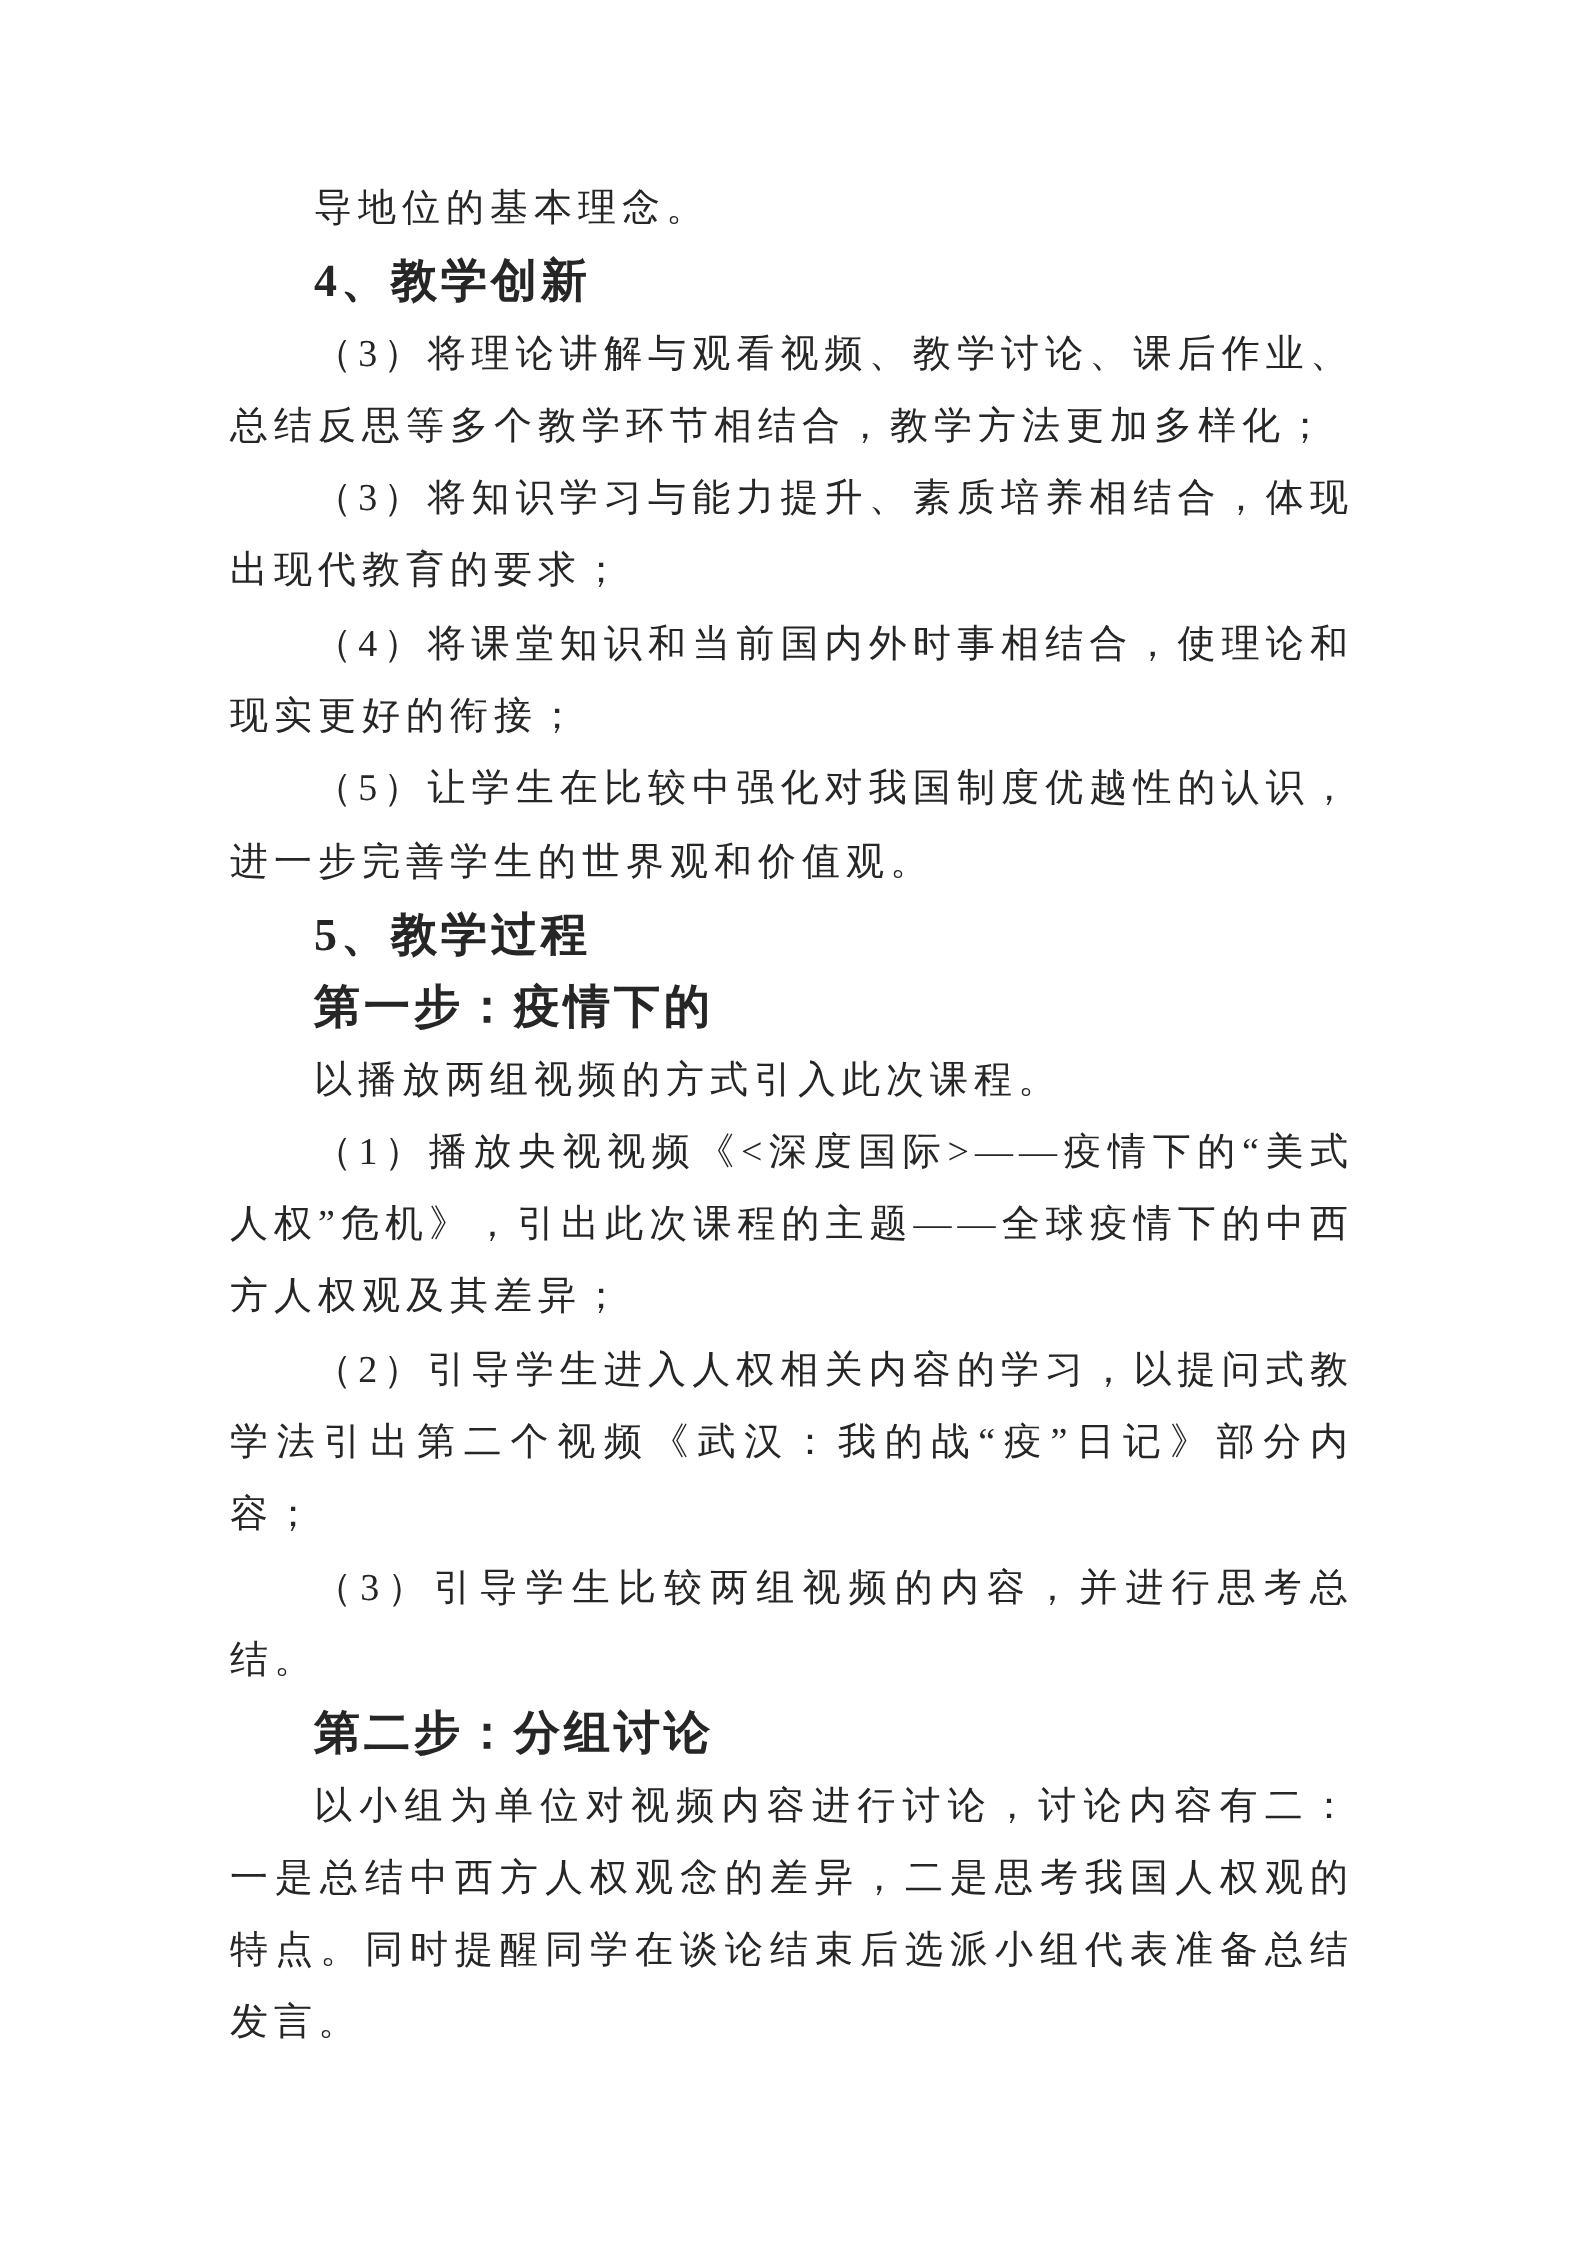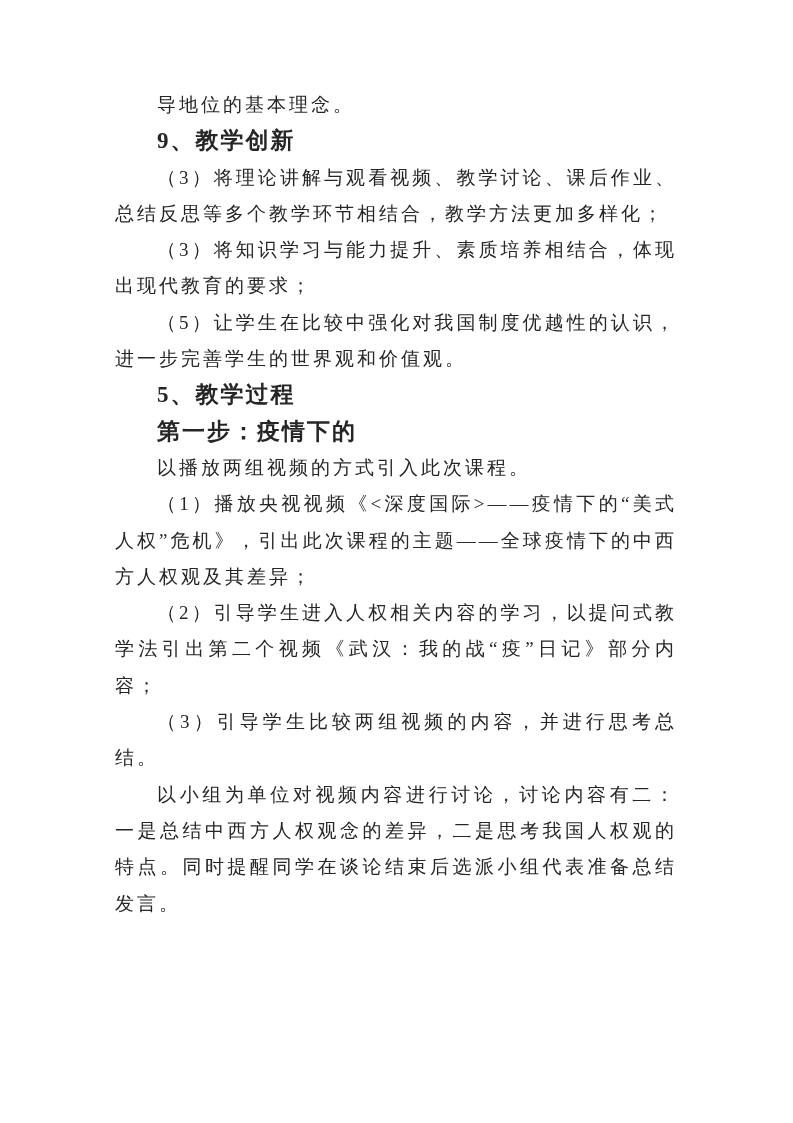--- a/index.html
+++ b/index.html
@@ -44,25 +44,27 @@
     letter-spacing: 2px;
     text-align: left;
   }
 </style>
 </head>
 <body>
 
 <div class="page">
   <div class="content">
     <p class="body">导地位的基本理念。</p>
-    <p class="heading">9、教学创新</p>
+    <p class="heading">4、教学创新</p>
     <p class="body">（3）将理论讲解与观看视频、教学讨论、课后作业、总结反思等多个教学环节相结合，教学方法更加多样化；</p>
     <p class="body">（3）将知识学习与能力提升、素质培养相结合，体现出现代教育的要求；</p>
+    <p class="body">（4）将课堂知识和当前国内外时事相结合，使理论和现实更好的衔接；</p>
     <p class="body">（5）让学生在比较中强化对我国制度优越性的认识，进一步完善学生的世界观和价值观。</p>
     <p class="heading">5、教学过程</p>
     <p class="heading">第一步：疫情下的</p>
     <p class="body">以播放两组视频的方式引入此次课程。</p>
     <p class="body">（1）播放央视视频《&lt;深度国际&gt;——疫情下的“美式人权”危机》，引出此次课程的主题——全球疫情下的中西方人权观及其差异；</p>
     <p class="body">（2）引导学生进入人权相关内容的学习，以提问式教学法引出第二个视频《武汉：我的战“疫”日记》部分内容；</p>
     <p class="body">（3）引导学生比较两组视频的内容，并进行思考总结。</p>
+    <p class="heading">第二步：分组讨论</p>
     <p class="body">以小组为单位对视频内容进行讨论，讨论内容有二：一是总结中西方人权观念的差异，二是思考我国人权观的特点。同时提醒同学在谈论结束后选派小组代表准备总结发言。</p>
   </div>
 </div>
 
 </body></html>

